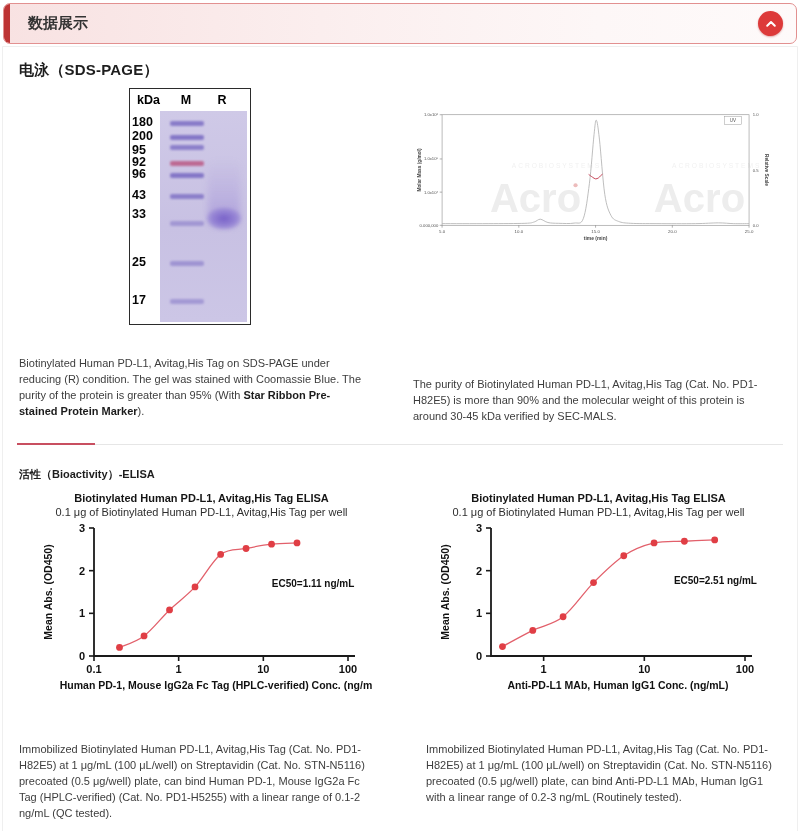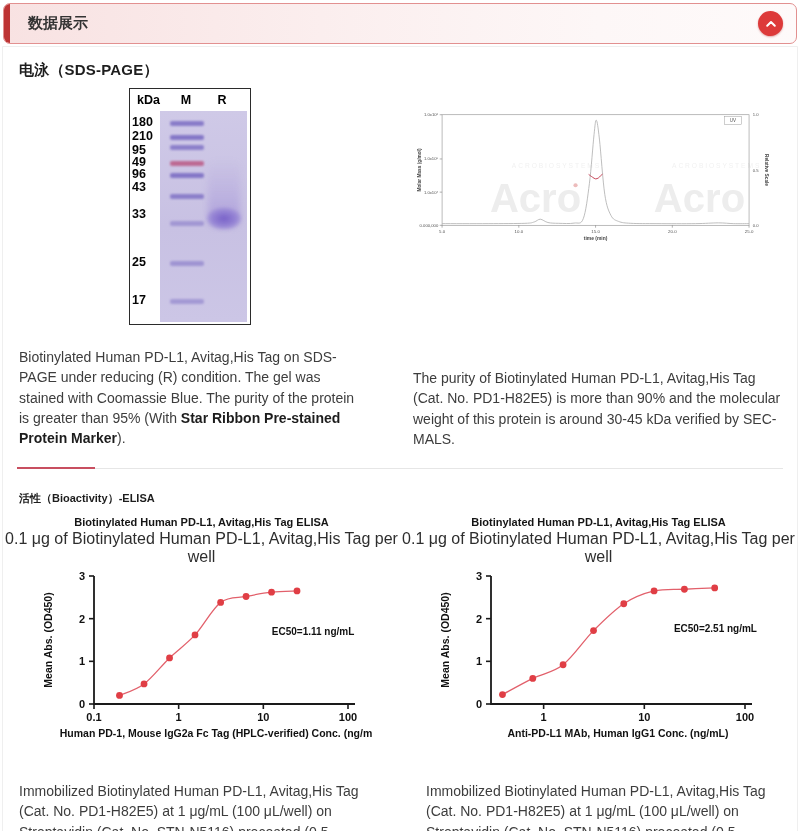--- a/index.html
+++ b/index.html
@@ -16,21 +16,21 @@
     background:#dd3a3a; display:flex; align-items:center; justify-content:center; cursor:pointer;
     box-shadow:0 1px 2px rgba(180,40,40,.4); }
 
   
   .panel { margin:0 2px; border:1px solid #efefef; border-radius:0 0 5px 5px;
     background:#fff; padding:14px 0 16px; }
   .grid2 { display:grid; grid-template-columns:1fr 1fr;gap:20px; }
   .cell { padding:0 16px; }
   .col-heading { font-size:15px; font-weight:bold; color:#1e1e1e; letter-spacing:.2px; }
   .fig-zone { height:250px; }
-  .caption { font-size:14px; color:#3d3d3d; line-height:1.45; margin-top:9px; }
+  .caption { font-size:11px; color:#3d3d3d; line-height:1.45; margin-top:18px; }
   .caption .link-strong { font-weight:bold; color:#1c1c1c; cursor:pointer; }
 
   
   .gel-wrap { display:flex; justify-content:center; margin-top:8px; }
   .gel-frame { position:relative; width:122px; height:237px; border:1px solid #2b2b2b; background:#fff; }
   .gel-head span { position:absolute; top:4px; font-size:12.5px; font-weight:600; color:#000; }
   .gel-unit { left:7px; }
   .gel-lane-m { left:44px; width:24px; text-align:center; }
   .gel-lane-r { left:80px; width:24px; text-align:center; }
   .gel-area { position:absolute; left:30px; top:22px; width:87px; height:211px;
@@ -51,21 +51,21 @@
   
   .divider { display:flex; align-items:flex-start; margin:18px 14px 0; height:2px; }
   .divider-red { width:78px; height:2px; background:#c84f60; }
   .divider-gray { flex:1; height:1px; background:#e6e6e6; margin-top:1px; }
 
   
   .bio-heading { font-size:11px; font-weight:bold; color:#1d1d1d; margin:22px 16px 0; }
   .elisa-grid { display:grid; grid-template-columns:1fr 1fr; margin-top:10px; }
   .chart-block { display:flex; flex-direction:column; align-items:center; }
   .chart-title { font-size:11px; font-weight:bold; color:#151515; text-align:center; }
-  .chart-subtitle { font-size:16px; color:#2e2e2e; margin-top:2px; text-align:center; }
+  .chart-subtitle { font-size:11px; color:#2e2e2e; margin-top:2px; text-align:center; }
   .captions-row { margin-top:28px; }
 
   svg text { font-family:"Liberation Sans","DejaVu Sans",sans-serif; }
 </style>
 </head>
 <body>
 
 <div class="header">
   <div class="header-accent"></div>
   <div class="header-title">数据展示</div>
@@ -96,25 +96,25 @@
                 <div class="gel-band" style="top: 24px; opacity: 0.9;"></div>
                 <div class="gel-band" style="top: 34px; opacity: 0.8;"></div>
                 <div class="gel-band" style="top: 50px; opacity: 0.85; background: rgb(187, 90, 133);"></div>
                 <div class="gel-band" style="top: 62px; opacity: 0.9;"></div>
                 <div class="gel-band" style="top: 83px; opacity: 0.8;"></div>
                 <div class="gel-band" style="top: 110px; opacity: 0.5;"></div>
                 <div class="gel-band" style="top: 150px; opacity: 0.55;"></div>
                 <div class="gel-band" style="top: 188px; opacity: 0.5;"></div>
               </div>
           <div class="gel-kda" style="top: 26px;">180</div>
-              <div class="gel-kda" style="top: 40px;">210</div>
+              <div class="gel-kda" style="top: 40px;">200</div>
               <div class="gel-kda" style="top: 54px;">95</div>
-              <div class="gel-kda" style="top: 66px;">49</div>
+              <div class="gel-kda" style="top: 66px;">92</div>
               <div class="gel-kda" style="top: 78px;">96</div>
-              <div class="gel-kda" style="top: 91px;">43</div>
+              <div class="gel-kda" style="top: 99px;">43</div>
               <div class="gel-kda" style="top: 118px;">33</div>
               <div class="gel-kda" style="top: 166px;">25</div>
               <div class="gel-kda" style="top: 204px;">17</div>
             </div>
         </div>
       </div>
       <div class="caption">
         <span>Biotinylated Human PD-L1, Avitag,His Tag on SDS-PAGE under reducing (R) condition. The gel was stained with Coomassie Blue. The purity of the protein is greater than 95% (With </span><span class="link-strong">Star Ribbon Pre-stained Protein Marker</span><span>).</span>
       </div>
     </div>

